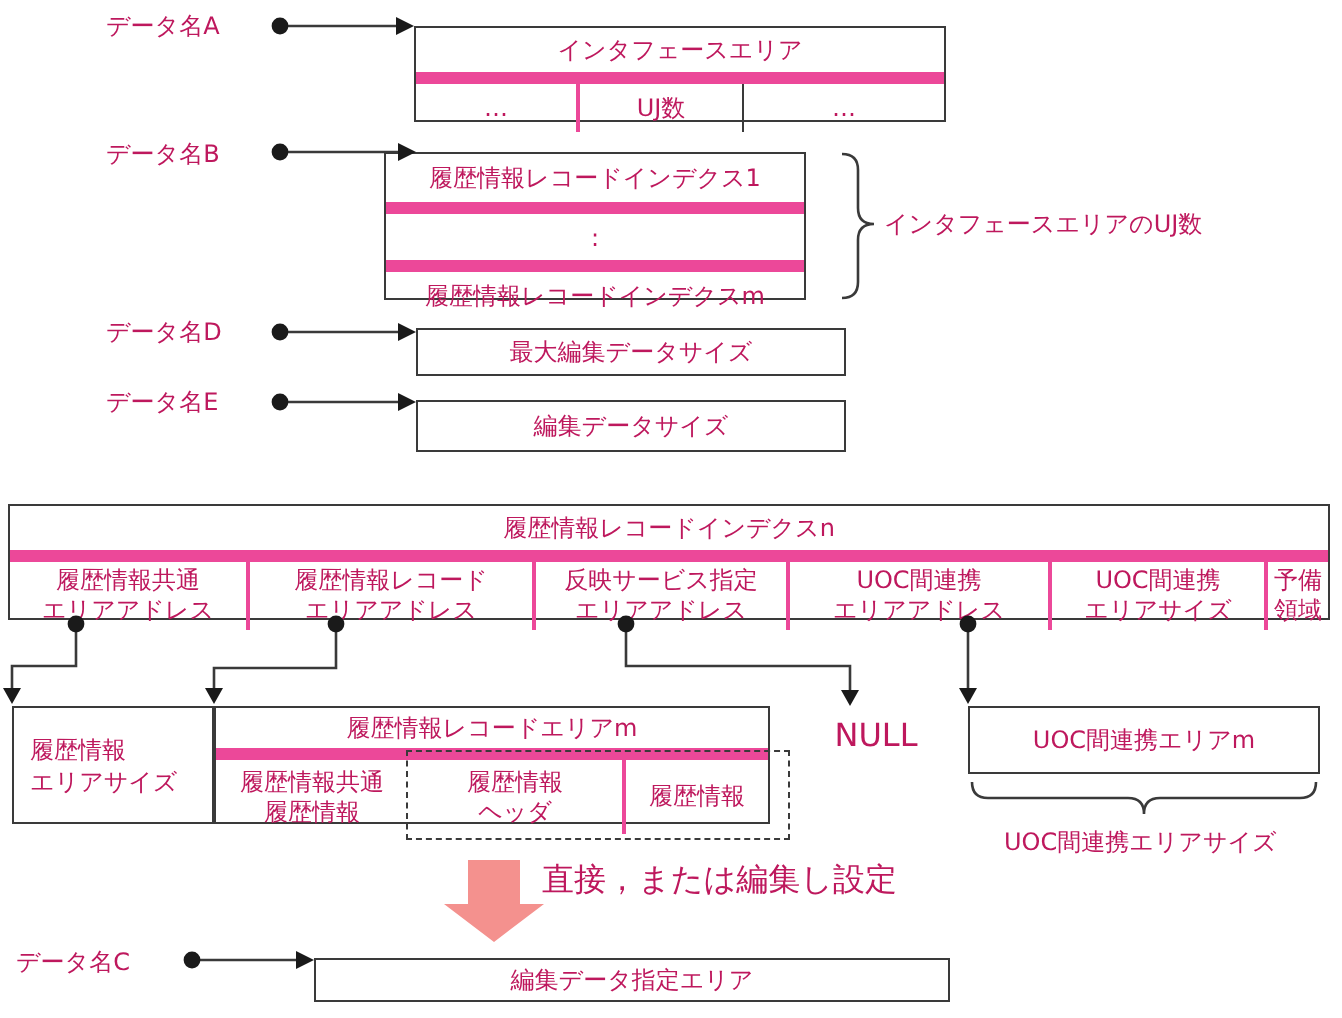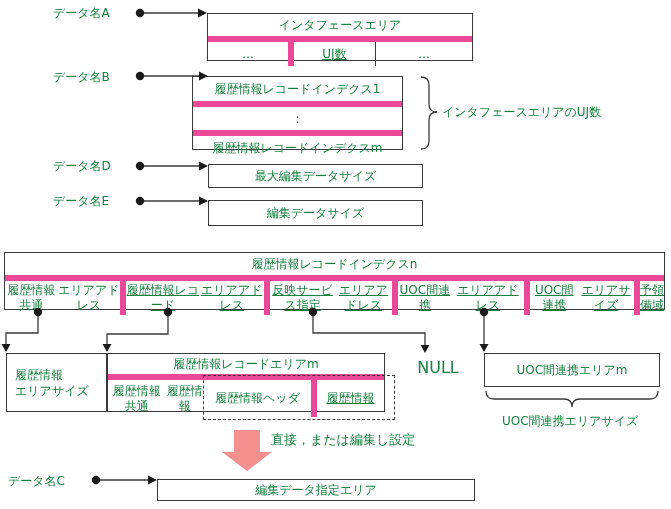--- a/index.html
+++ b/index.html
@@ -1,28 +1,28 @@
 <!DOCTYPE html>
 <html><head>
 <meta charset="utf-8">
 <style>
   html,body{margin:0;padding:0;background:#fff;}
   .stage{
     position:relative;width:671px;height:509px;background:#ffffff;overflow:hidden;
-    font-family:"DejaVu Sans","Liberation Sans",sans-serif;color:#15803d;
+    font-family:"DejaVu Sans","Liberation Sans",sans-serif;color:#be185d;
     font-size:12px;
   }
   .box{position:absolute;box-sizing:border-box;border:1px solid #3a3a3a;background:#fff;}
   .ctr{display:flex;align-items:center;justify-content:center;}
   .lbl{position:absolute;white-space:nowrap;line-height:14px;}
-  .two{display:flex;align-items:center;justify-content:center;line-height:15px;text-align:center;}
+  .two{display:flex;flex-direction:column;align-items:center;justify-content:center;line-height:15px;text-align:center;}
   .wires{position:absolute;left:0;top:0;z-index:6;pointer-events:none;}
   .dashedrect{position:absolute;border:1px dashed #3a3a3a;background:transparent;z-index:5;}
   .hdr{border-bottom:6px solid #ec4899;}
-  .cellL{border-left:6px solid #ec4899;text-decoration:underline;}
+  .cellL{border-left:2px solid #ec4899;}
 </style>
 </head>
 <body>
 
 <div class="stage">
 
   <div class="lbl" style="left:53px;top:6px">データ名A</div>
   <div class="lbl" style="left:53px;top:70px">データ名B</div>
   <div class="lbl" style="left:53px;top:159px">データ名D</div>
   <div class="lbl" style="left:53px;top:194px">データ名E</div>
@@ -98,21 +98,21 @@
     </div>
   </div>
 
   <div class="dashedrect" style="left:203px;top:375px;width:190px;height:43px"></div>
 
   <div class="lbl ctr" style="left:416px;top:361px;width:44px;font-size:16px">NULL</div>
 
   <div class="box ctr" style="left:484px;top:353px;width:176px;height:34px">UOC間連携エリアm</div>
   <div class="lbl" style="left:502px;top:414px">UOC間連携エリアサイズ</div>
 
-  <div class="lbl" style="left:271px;top:433px;font-size:13px">直接，または編集し設定</div>
+  <div class="lbl" style="left:271px;top:433px;font-size:16px">直接，または編集し設定</div>
 
   <div class="box ctr" style="left:157px;top:479px;width:318px;height:22px">編集データ指定エリア</div>
 
   <svg class="wires" width="671" height="509" viewBox="0 0 671 509">
     <g stroke="#3a3a3a" stroke-width="1.3" fill="none">
       <path d="M144 13 H199"></path>
       <path d="M144 76 H200"></path>
       <path d="M144 166 H200"></path>
       <path d="M144 201 H200"></path>
       <path d="M100 480 H149"></path>

